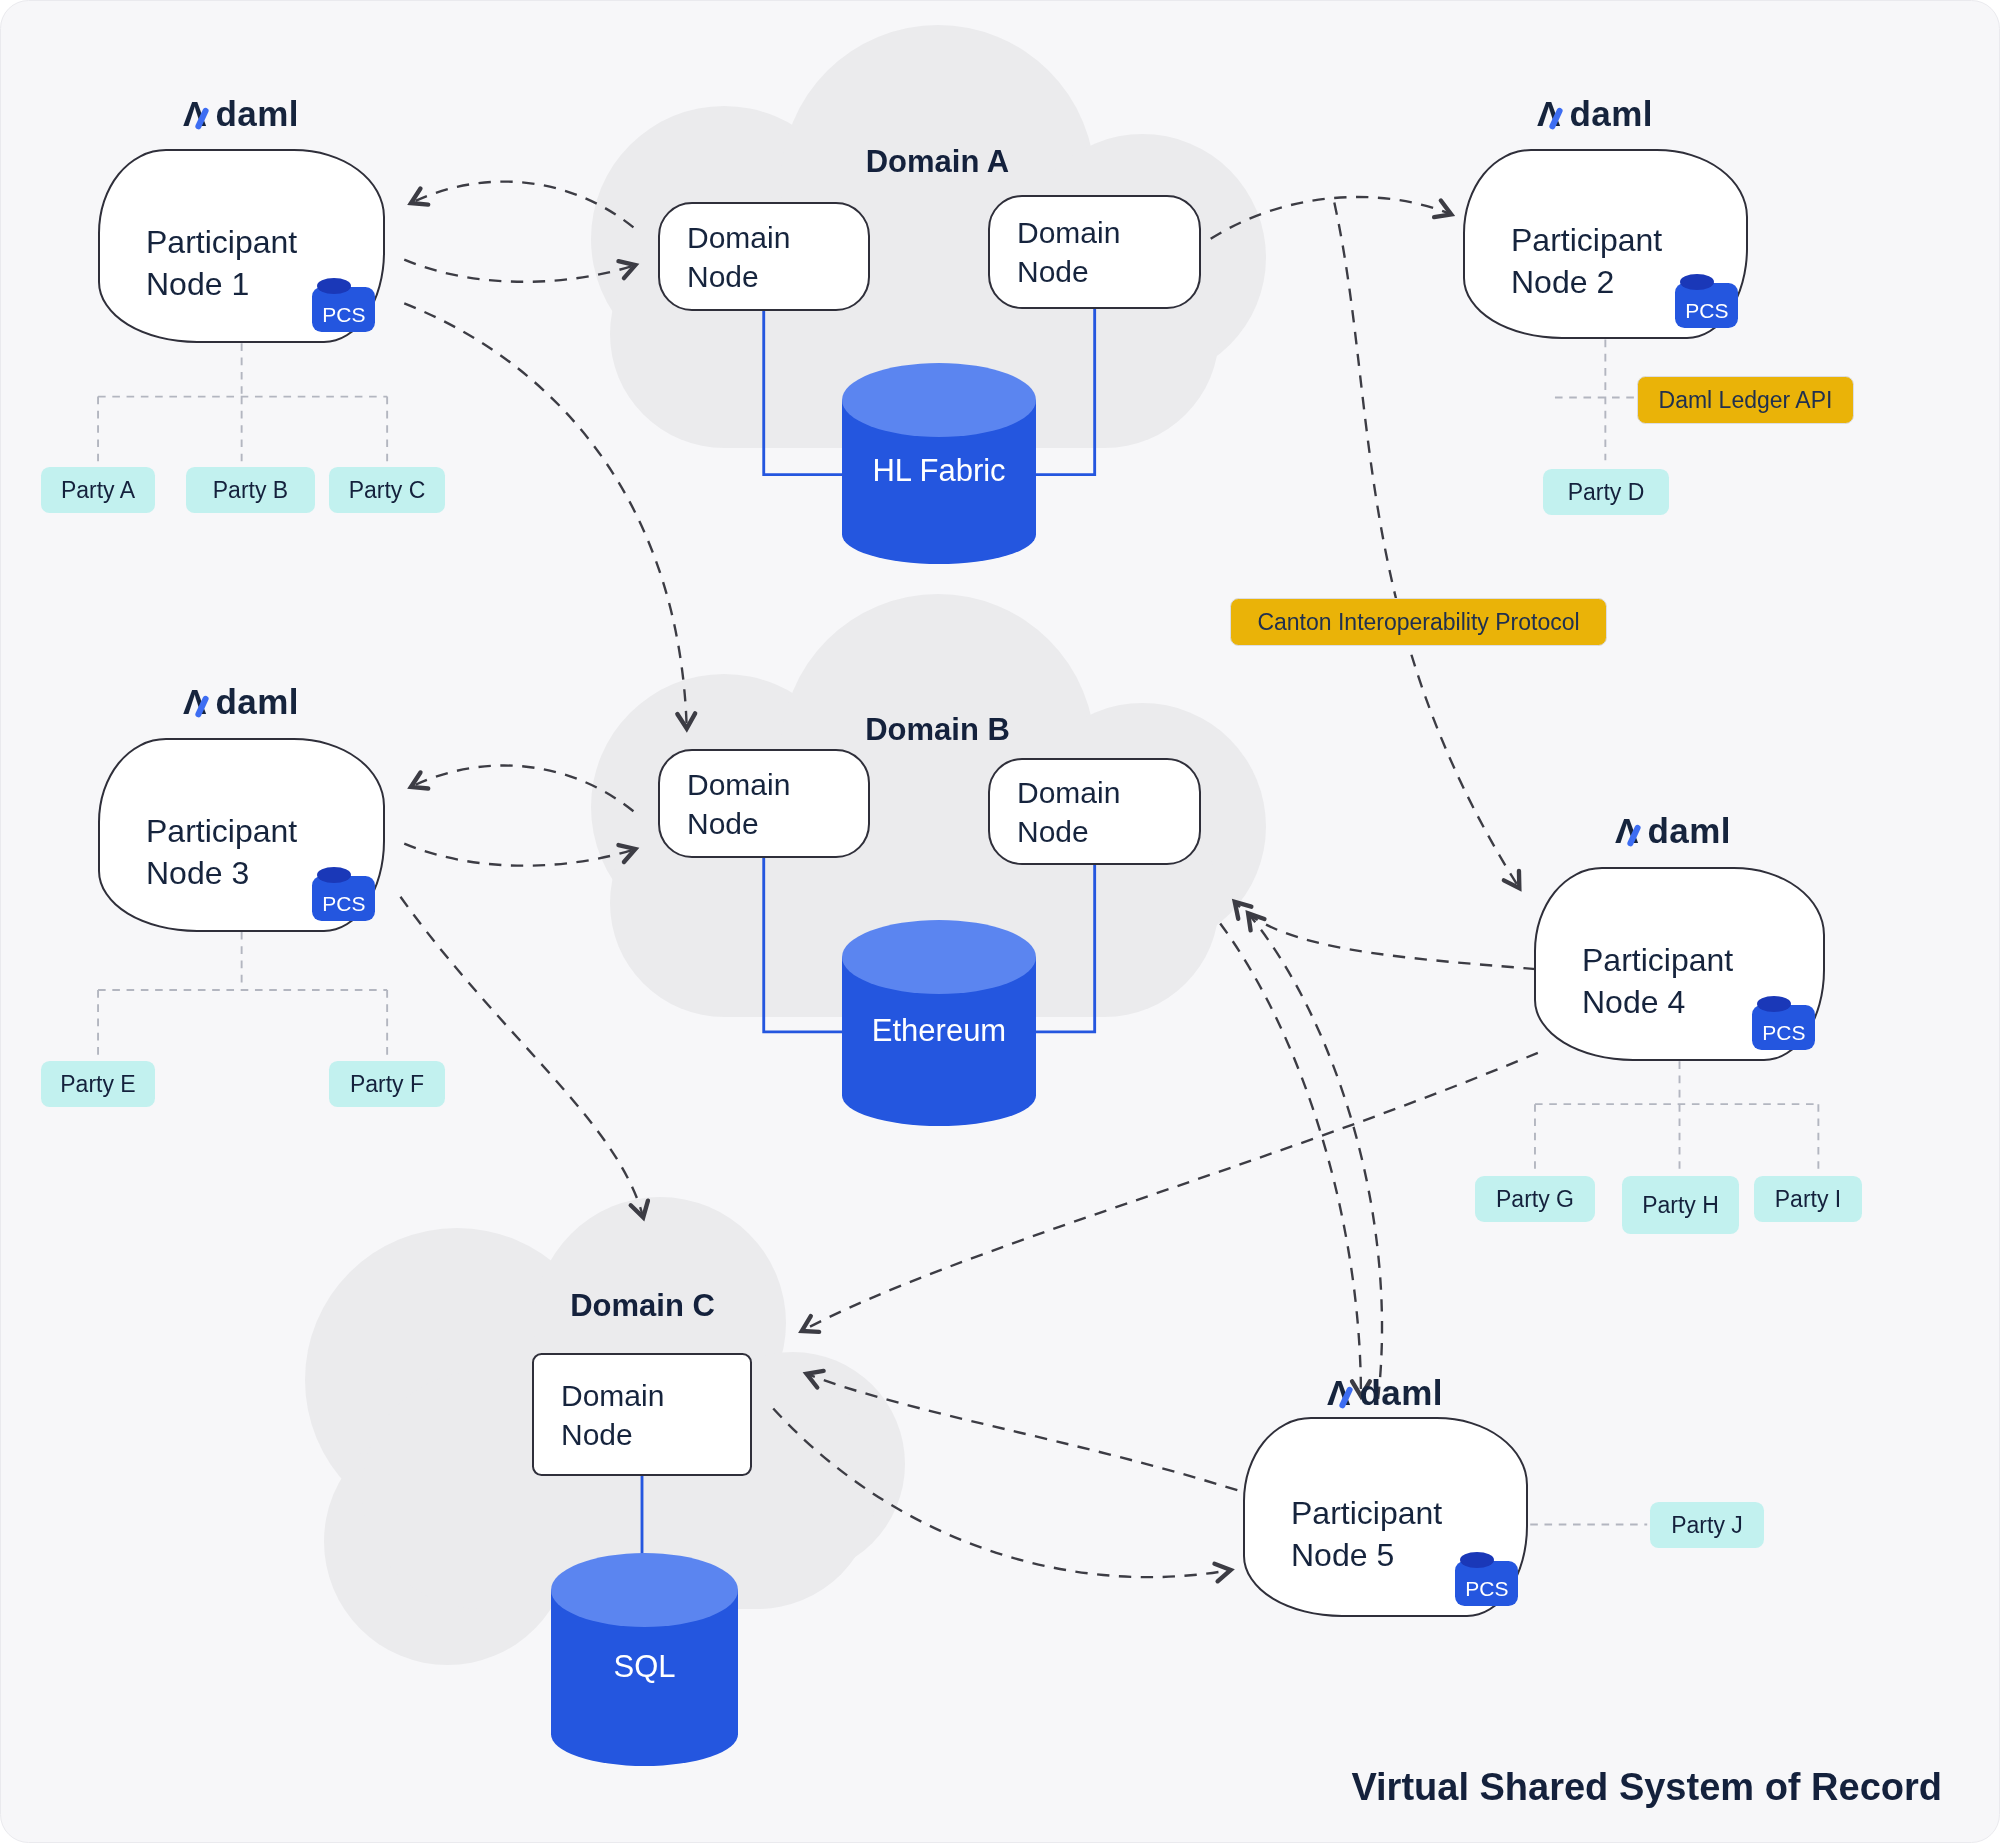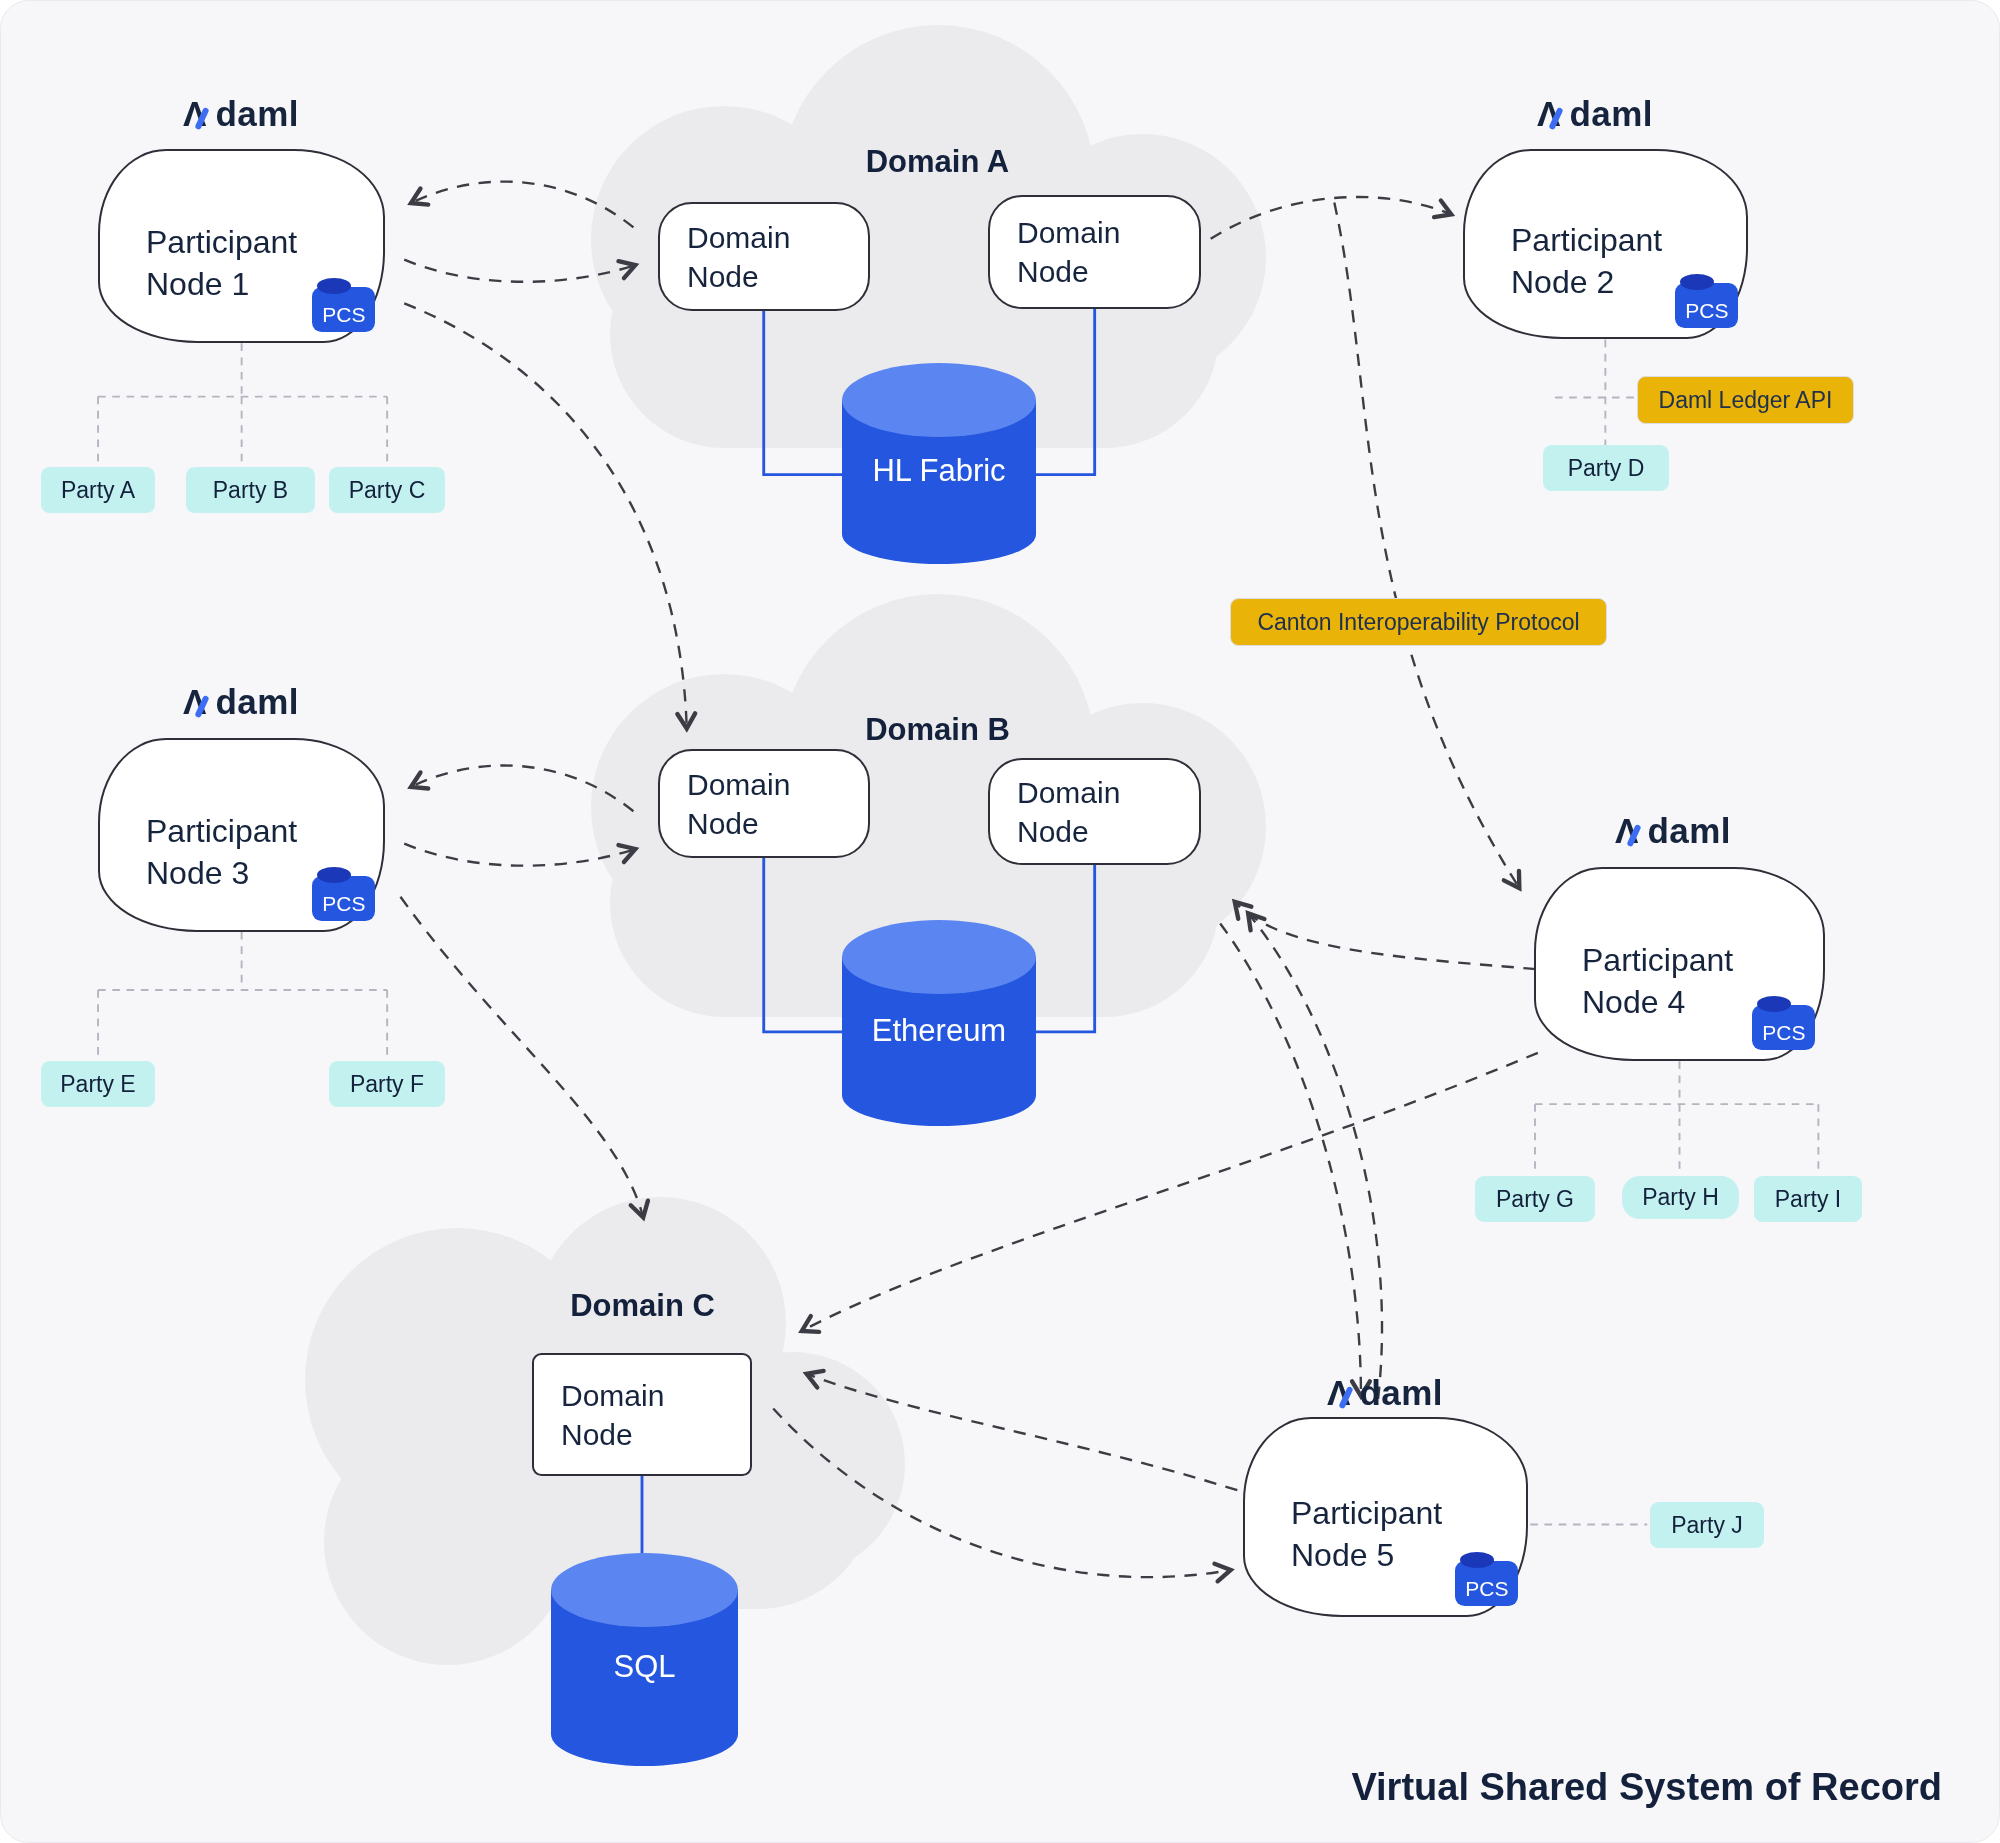--- a/index.html
+++ b/index.html
@@ -174,25 +174,25 @@
   </div>
   <div class="cyl" style="left:550px;top:1552px;width:187px;height:213px;">
     <span class="cyl-body"></span>
     <span class="cyl-top"></span>
     <span class="cyl-label">SQL</span>
   </div>
 
   <div class="party" style="left:40px;top:466px;width:114px;height:46px;">Party A</div>
   <div class="party" style="left:185px;top:466px;width:129px;height:46px;">Party B</div>
   <div class="party" style="left:328px;top:466px;width:116px;height:46px;">Party C</div>
-  <div class="party" style="left:1542px;top:444px;width:126px;height:46px;">Party D</div>
+  <div class="party" style="left:1542px;top:468px;width:126px;height:46px;">Party D</div>
   <div class="party" style="left:40px;top:1060px;width:114px;height:46px;">Party E</div>
   <div class="party" style="left:328px;top:1060px;width:116px;height:46px;">Party F</div>
   <div class="party" style="left:1474px;top:1175px;width:120px;height:46px;border-radius:9px;">Party G</div>
-  <div class="party" style="left:1621px;top:1175px;width:117px;height:43px;border-radius:18px;">Party H</div>
+  <div class="party" style="left:1621px;top:1175px;width:117px;height:58px;">Party H</div>
   <div class="party" style="left:1753px;top:1175px;width:108px;height:46px;">Party I</div>
   <div class="party" style="left:1649px;top:1501px;width:114px;height:46px;">Party J</div>
 
   <div class="callout" style="left:1636px;top:375px;width:217px;height:48px;">Daml Ledger API</div>
   <div class="callout" style="left:1229px;top:597px;width:377px;height:48px;">Canton Interoperability Protocol</div>
 
   <div class="diagram-title" style="right:57px;top:1765px;">Virtual Shared System of Record</div>
 
 </div>
 

